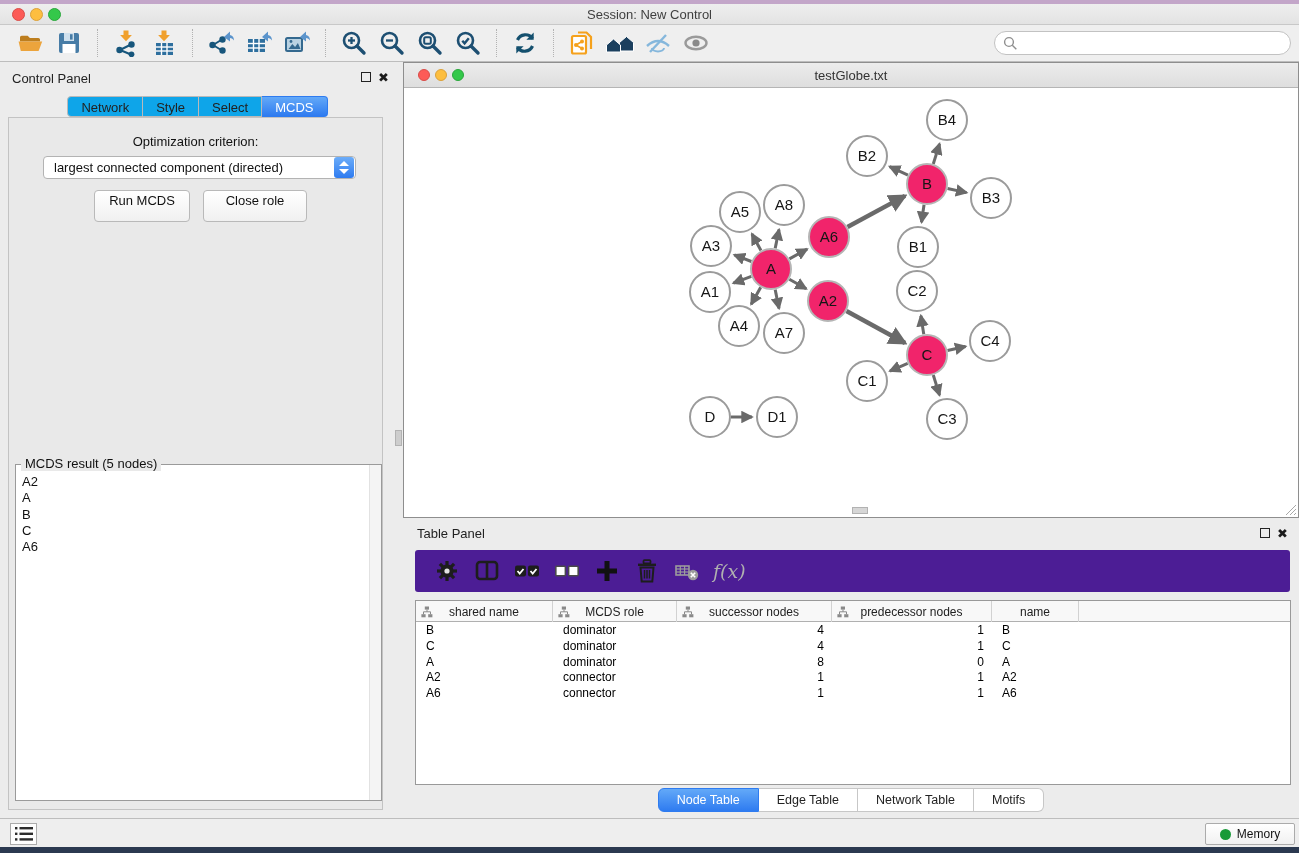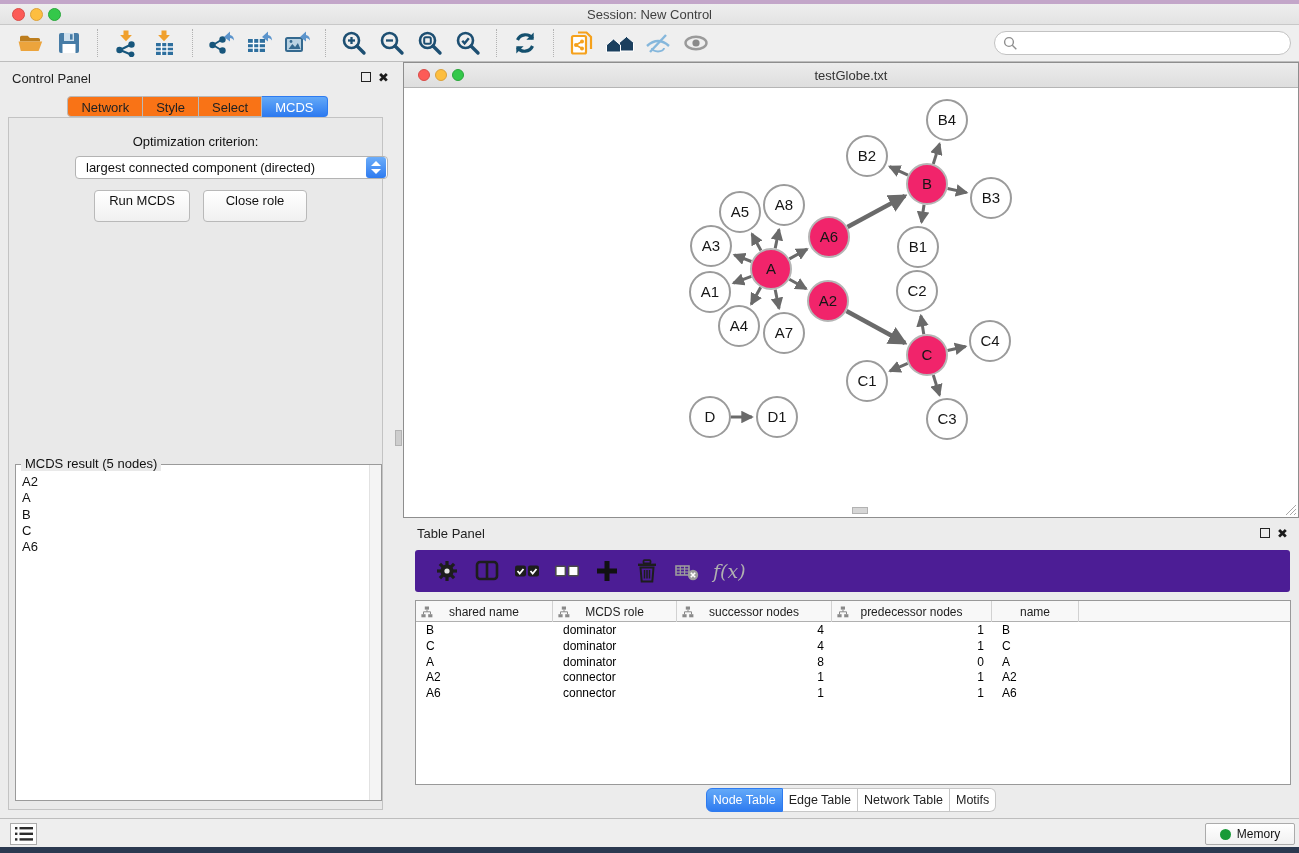--- a/index.html
+++ b/index.html
@@ -26,27 +26,27 @@
   .tsep { width:1px; height:28px; margin:0 9px; border-left:1px dotted #b2b2b2; }
   .search-wrap { margin-left:auto; width:297px; height:24px; background:#fff; border:1px solid #c2c2c2; border-radius:12px; display:flex; align-items:center; padding-left:8px; }
   .search-input { border:none; outline:none; flex:1; height:20px; font-size:13px; background:transparent; margin-left:4px; }
 
   
   .control-panel { left:0; top:62px; width:395px; height:756px; background:#ececec; }
   .cp-title { left:12px; top:9px; font-size:13px; color:#222; }
   .panel-float { width:10px; height:10px; border:1.6px solid #222; }
   .panel-close { font-size:13px; font-weight:bold; color:#1a1a1a; line-height:12px; }
   .cp-tabs { left:0; top:34px; width:100%; display:flex; justify-content:center; }
-  .cp-tab { height:21px; line-height:21px; padding:0 13px; font-size:13px; color:#222; background:#f97316; border:1px solid #b9b9b9; border-left:none; }
+  .cp-tab { height:21px; line-height:21px; padding:0 13px; font-size:13px; color:#222; background:#0ea5e9; border:1px solid #b9b9b9; border-left:none; }
   .cp-tab:first-child { border-left:1px solid #b9b9b9; border-radius:4px 0 0 4px; }
   .cp-tab:last-child { border-radius:0 4px 4px 0; }
   .cp-tab.active { background:linear-gradient(#63a9f8,#2e7bf0); color:#fff; border-color:#2e7bf0; }
   .cp-content { left:8px; top:55px; width:375px; height:693px; background:#e9e9e9; border:1px solid #c3c3c3; }
   .opt-label { left:0; top:16px; width:100%; text-align:center; font-size:13px; color:#111; }
-  .dropdown { left:34px; top:38px; width:313px; height:23px; background:#fff; border:1px solid #b3b3b3; border-radius:4px; display:flex; align-items:center;margin-left:32px; }
+  .dropdown { left:34px; top:38px; width:313px; height:23px; background:#fff; border:1px solid #b3b3b3; border-radius:4px; display:flex; align-items:center; }
   .dropdown-value { flex:1; font-size:13px; color:#111; padding-left:10px; white-space:nowrap; overflow:hidden; }
   .dropdown-stepper { width:20px; height:21px; margin-right:1px; border-radius:3px; background:linear-gradient(#6cadf9,#2e7bf0); position:relative; }
   .dd-up, .dd-dn { position:absolute; left:5px; width:0; height:0; border-left:5px solid transparent; border-right:5px solid transparent; }
   .dd-up { top:4px; border-bottom:5px solid #fff; }
   .dd-dn { bottom:4px; border-top:5px solid #fff; }
   .btn { height:32px; background:linear-gradient(#ffffff,#f0f0f0); border:1px solid #b9b9b9; border-radius:4px; font-size:13px; color:#111; text-align:center; line-height:20px; }
   .run-btn { left:85px; top:72px; width:96px; }
   .closep-btn { left:194px; top:72px; width:104px; }
   .result-box { left:6px; top:338px; width:367px; height:345px; }
   .result-border { position:absolute; left:0; top:8px; right:0; bottom:0; background:#fff; border:1px solid #9a9a9a; }
@@ -75,21 +75,21 @@
   .fx { font-family:"DejaVu Serif","Liberation Serif",serif; font-style:italic; font-size:19px; color:#b0b0b0; }
   .data-table { left:12px; top:80px; width:876px; height:185px; background:#fff; border:1px solid #999; }
   .thead { position:absolute; left:0; top:0; width:100%; height:21px; background:#f8f8f8; border-bottom:1px solid #b0b0b0; display:flex; }
   .th { height:21px; display:flex; align-items:center; justify-content:center; position:relative; border-right:1px solid #d2d2d2; font-size:12px; color:#222; }
   .th .tree-ic { position:absolute; left:5px; top:5px; }
   .tbody { position:absolute; left:0; top:22px; width:100%; }
   .trow { display:flex; height:15.8px; }
   .td { font-size:12px; color:#000; line-height:15.8px; padding-left:10px; overflow:hidden; white-space:nowrap; }
   .td.num { text-align:right; padding-right:8px; padding-left:0; }
   .tp-tabs { left:0; top:268px; width:100%; display:flex; justify-content:center; }
-  .tp-tab { height:24px; line-height:22px; padding:0 6px; font-size:12.5px; color:#222; background:#fff; border:1px solid #c7c7c7; border-left:none; }
+  .tp-tab { height:24px; line-height:22px; padding:0 18px; font-size:12.5px; color:#222; background:#fff; border:1px solid #c7c7c7; border-left:none; }
   .tp-tab:first-child { border-left:1px solid #c7c7c7; border-radius:6px 0 0 6px; }
   .tp-tab:last-child { border-radius:0 6px 6px 0; }
   .tp-tab.active { background:linear-gradient(#63a9f8,#2e7bf0); color:#fff; border-color:#2e7bf0; }
 
   
   .statusbar { left:0; top:818px; width:1299px; height:29px; background:#eeeeee; border-top:1px solid #bdbdbd; }
   .list-btn { left:10px; top:4px; width:27px; height:22px; background:#fdfdfd; border:1px solid #ababab; display:flex; align-items:center; justify-content:center; }
   .memory-btn { left:1205px; top:4px; width:90px; height:22px; background:linear-gradient(#ffffff,#f1f1f1); border:1px solid #ababab; border-radius:2px; display:flex; align-items:center; justify-content:center; gap:6px; font-size:12px; color:#111; }
   .mem-dot { width:11px; height:11px; border-radius:50%; background:#189a38; }
 </style>

